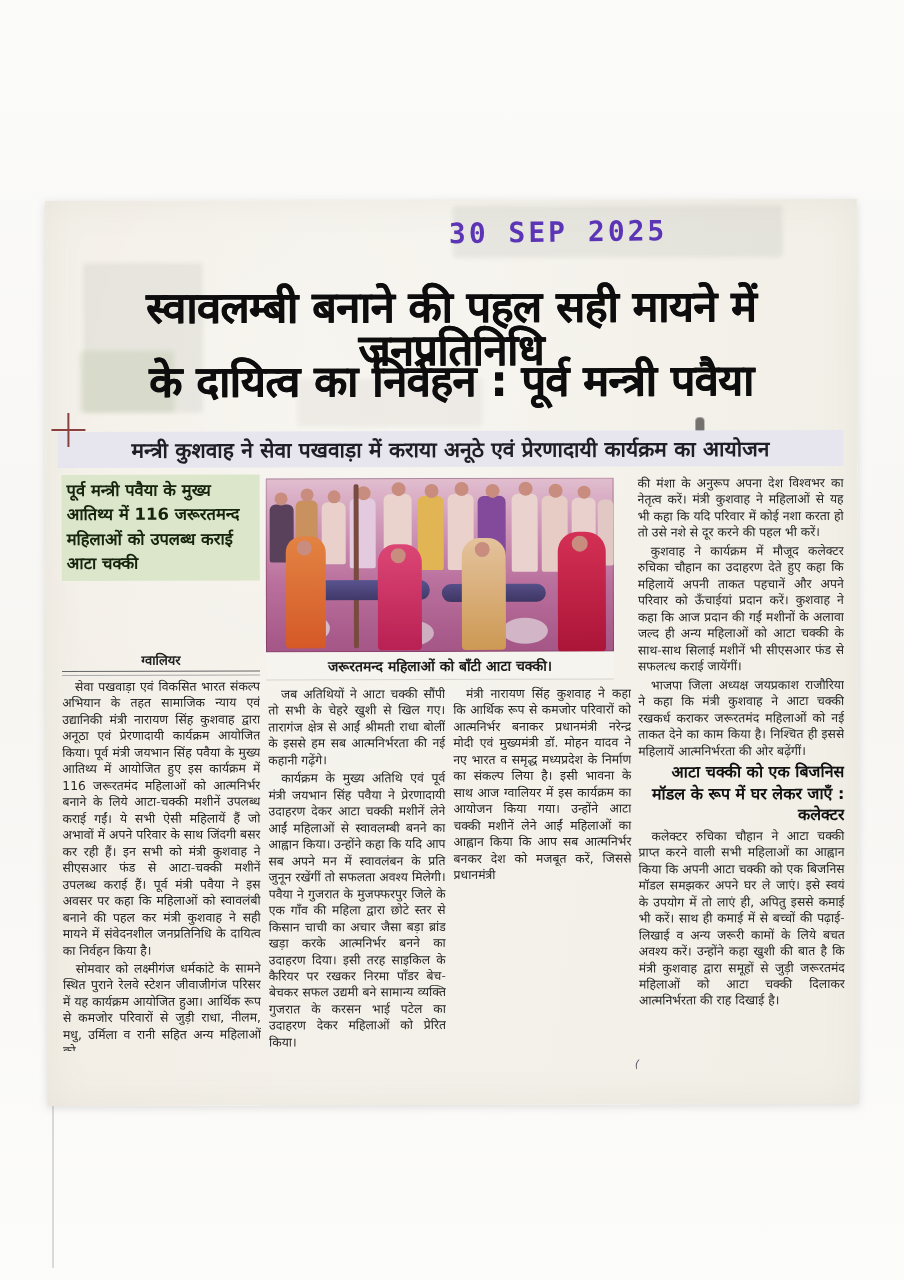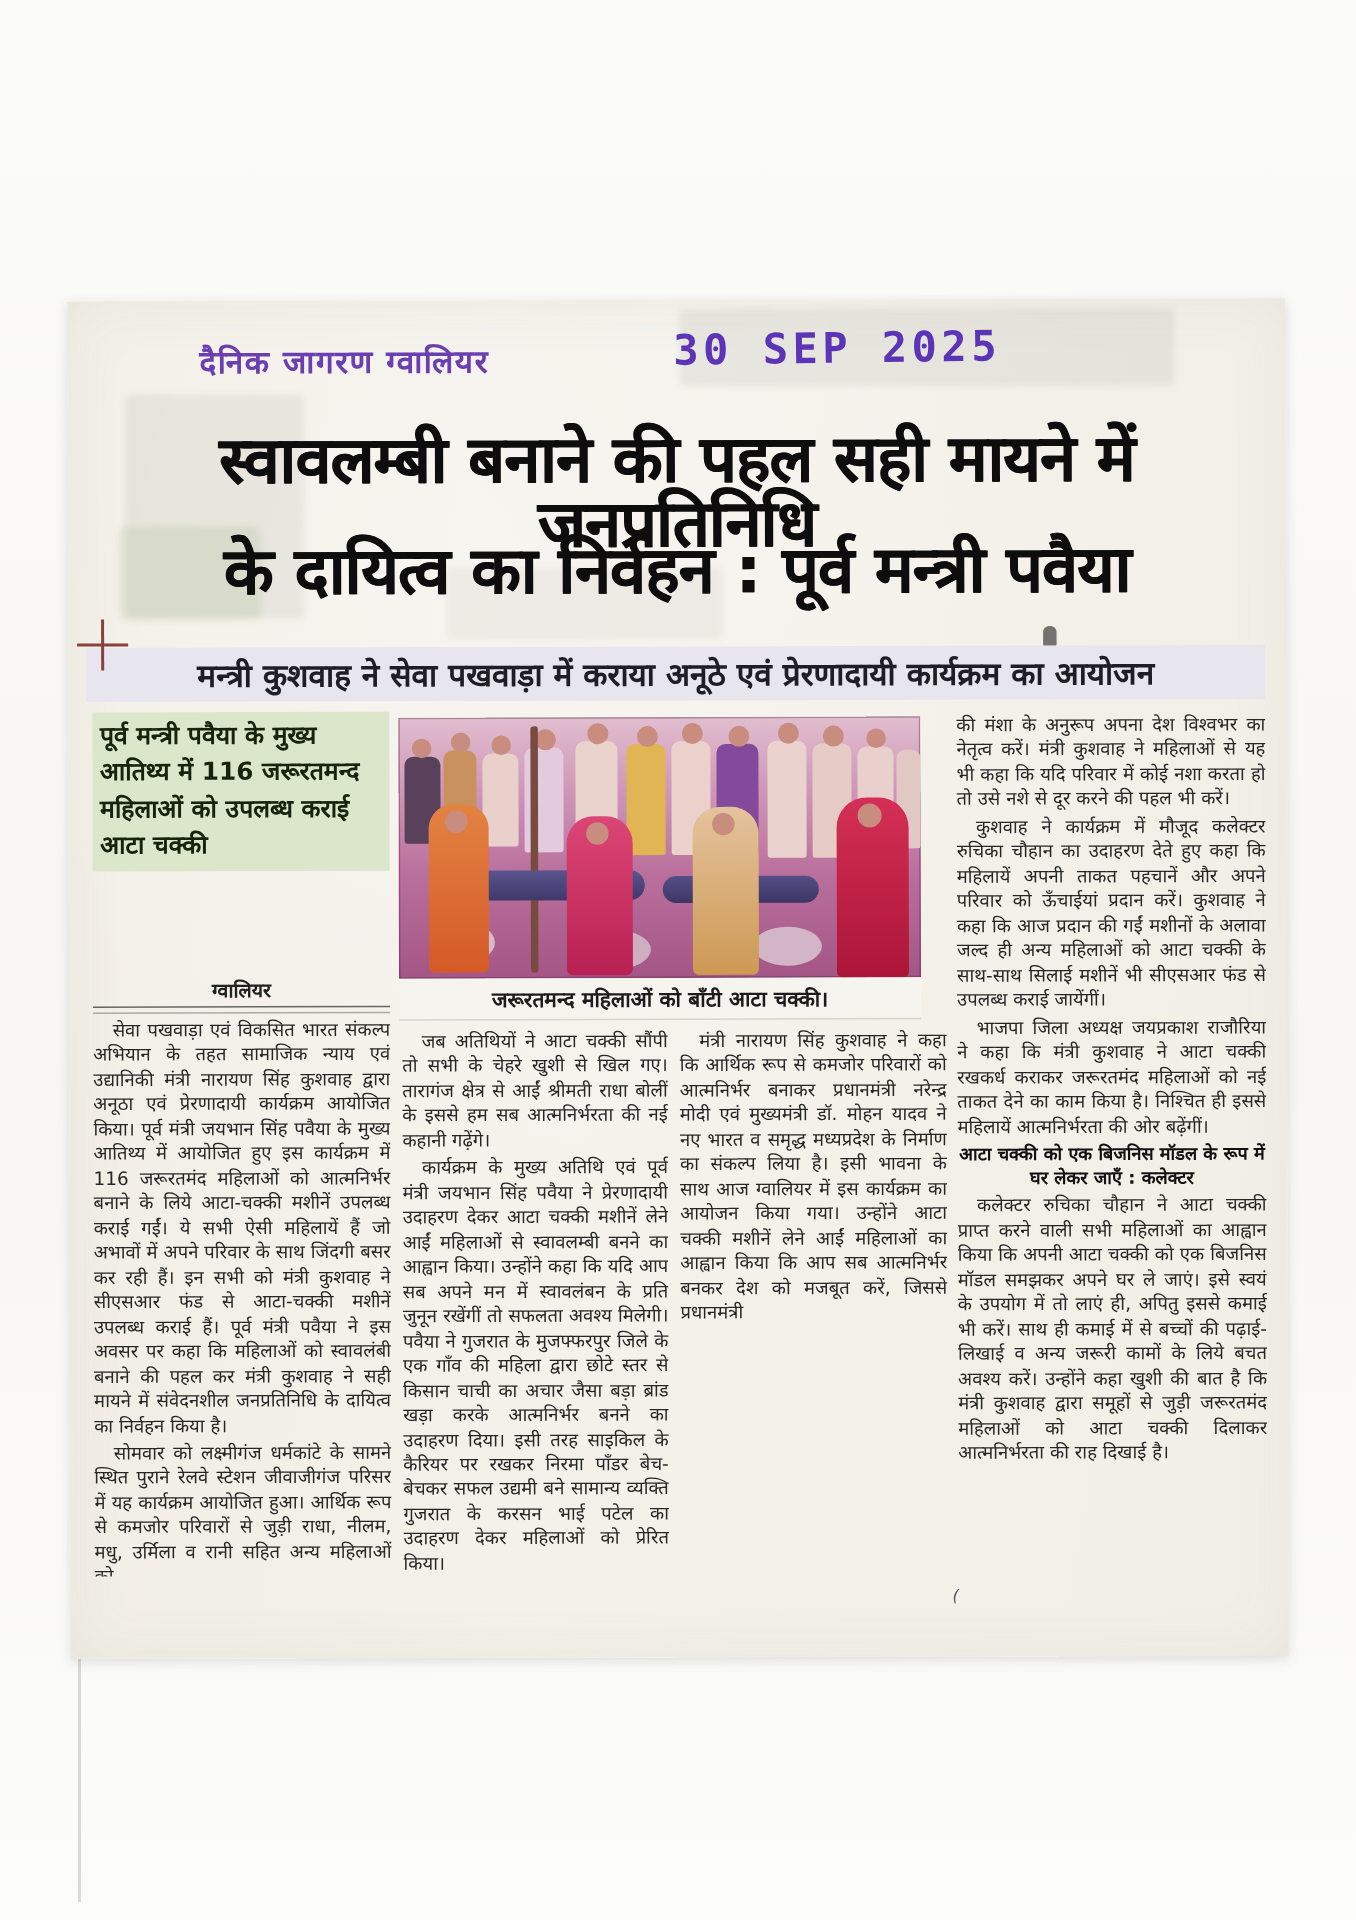--- a/index.html
+++ b/index.html
@@ -42,21 +42,21 @@
     font-size:16.5px;font-weight:700;line-height:1.48;padding:4px 5px;}
   .dateline{position:absolute;left:16px;top:450px;width:198px;text-align:center;
     font-size:13px;font-weight:700;color:#222;}
   .dateline-rule{position:absolute;left:16px;top:470px;width:198px;height:3px;
     border-top:1px solid #666;border-bottom:1px solid #aaa;}
   
   .col{position:absolute;color:#262626;font-size:12.3px;line-height:1.34;
     text-align:justify;}
   .col p{margin:0 0 2px 0;text-indent:13px;}
   .col p.noindent{text-indent:0;}
-  .subhead{font-size:12px;font-weight:800;text-align:center;line-height:1.35;
+  .subhead{font-size:16px;font-weight:800;text-align:right;line-height:1.35;
     color:#111;margin:6px 0 5px 0;text-indent:0 !important;}
   
   .photo{position:absolute;left:220px;top:278px;width:348px;height:174px;overflow:hidden;
     background:linear-gradient(180deg,#e6d4dc 0%,#d3aac2 26%,#b97aa2 60%,#a05c88 100%);
     box-shadow:inset 0 0 0 1px rgba(60,20,50,.35);}
   .photo .fig{position:absolute;border-radius:6px 6px 2px 2px;}
   .photo .head{position:absolute;border-radius:50%;background:#c99c80;}
   .photo .overlay{position:absolute;inset:0;background:rgba(195,45,125,.13);}
   .caption{position:absolute;left:220px;top:452px;width:348px;height:27px;
     background:#f6f4ee;display:flex;align-items:center;justify-content:center;
@@ -70,21 +70,20 @@
 <div class="scan-edge"></div>
 
 <div class="clipping">
 
   <div class="bleed" style="left:38px;top:62px;width:120px;height:150px;background:rgba(105,115,100,.10);"></div>
   <div class="bleed" style="left:34px;top:150px;width:95px;height:62px;background:rgba(125,155,90,.14);"></div>
   <div class="bleed" style="left:408px;top:6px;width:330px;height:52px;background:rgba(120,130,120,.12);"></div>
   <div class="bleed" style="left:252px;top:178px;width:185px;height:48px;background:rgba(140,135,135,.09);"></div>
   <div class="bleed" style="left:650px;top:218px;width:9px;height:16px;background:rgba(10,10,10,.55);filter:blur(.5px);"></div>
 
-  <div class="masthead">दैनिक जागरण ग्वालियर</div>
   <div class="datestamp">30 SEP 2025</div>
 
   <div class="headline" style="top:86px;">स्वावलम्बी बनाने की पहल सही मायने में जनप्रतिनिधि</div>
   <div class="headline" style="top:160px;">के दायित्व का निर्वहन : पूर्व मन्त्री पवैया</div>
 
   <div class="subband">
     <span>मन्त्री कुशवाह ने सेवा पखवाड़ा में कराया अनूठे एवं प्रेरणादायी कार्यक्रम का आयोजन</span>
   </div>
 
   <div class="cropmark"></div>
@@ -152,20 +151,20 @@
     <p>जब अतिथियों ने आटा चक्की सौंपी तो सभी के चेहरे खुशी से खिल गए। तारागंज क्षेत्र से आईं श्रीमती राधा बोलीं के इससे हम सब आत्मनिर्भरता की नई कहानी गढ़ेंगे।</p>
     <p>कार्यक्रम के मुख्य अतिथि एवं पूर्व मंत्री जयभान सिंह पवैया ने प्रेरणादायी उदाहरण देकर आटा चक्की मशीनें लेने आईं महिलाओं से स्वावलम्बी बनने का आह्वान किया। उन्होंने कहा कि यदि आप सब अपने मन में स्वावलंबन के प्रति जुनून रखेंगीं तो सफलता अवश्य मिलेगी। पवैया ने गुजरात के मुजफ्फरपुर जिले के एक गाँव की महिला द्वारा छोटे स्तर से किसान चाची का अचार जैसा बड़ा ब्रांड खड़ा करके आत्मनिर्भर बनने का उदाहरण दिया। इसी तरह साइकिल के कैरियर पर रखकर निरमा पाँडर बेच-बेचकर सफल उद्यमी बने सामान्य व्यक्ति गुजरात के करसन भाई पटेल का उदाहरण देकर महिलाओं को प्रेरित किया।</p>
   </div>
 
   <div class="col" style="left:407px;top:486px;width:178px;height:364px;overflow:hidden;">
     <p>मंत्री नारायण सिंह कुशवाह ने कहा कि आर्थिक रूप से कमजोर परिवारों को आत्मनिर्भर बनाकर प्रधानमंत्री नरेन्द्र मोदी एवं मुख्यमंत्री डॉ. मोहन यादव ने नए भारत व समृद्ध मध्यप्रदेश के निर्माण का संकल्प लिया है। इसी भावना के साथ आज ग्वालियर में इस कार्यक्रम का आयोजन किया गया। उन्होंने आटा चक्की मशीनें लेने आईं महिलाओं का आह्वान किया कि आप सब आत्मनिर्भर बनकर देश को मजबूत करें, जिससे प्रधानमंत्री</p>
   </div>
 
   <div class="col" style="left:592px;top:276px;width:206px;height:576px;overflow:hidden;">
     <p class="noindent">की मंशा के अनुरूप अपना देश विश्वभर का नेतृत्व करें। मंत्री कुशवाह ने महिलाओं से यह भी कहा कि यदि परिवार में कोई नशा करता हो तो उसे नशे से दूर करने की पहल भी करें।</p>
-    <p>कुशवाह ने कार्यक्रम में मौजूद कलेक्टर रुचिका चौहान का उदाहरण देते हुए कहा कि महिलायें अपनी ताकत पहचानें और अपने परिवार को ऊँचाईयां प्रदान करें। कुशवाह ने कहा कि आज प्रदान की गईं मशीनों के अलावा जल्द ही अन्य महिलाओं को आटा चक्की के साथ-साथ सिलाई मशीनें भी सीएसआर फंड से उपलब्ध कराई जायेंगीं।</p>
+    <p>कुशवाह ने कार्यक्रम में मौजूद कलेक्टर रुचिका चौहान का उदाहरण देते हुए कहा कि महिलायें अपनी ताकत पहचानें और अपने परिवार को ऊँचाईयां प्रदान करें। कुशवाह ने कहा कि आज प्रदान की गईं मशीनों के अलावा जल्द ही अन्य महिलाओं को आटा चक्की के साथ-साथ सिलाई मशीनें भी सीएसआर फंड से सफलत्ध कराई जायेंगीं।</p>
     <p>भाजपा जिला अध्यक्ष जयप्रकाश राजौरिया ने कहा कि मंत्री कुशवाह ने आटा चक्की रखकर्ध कराकर जरूरतमंद महिलाओं को नई ताकत देने का काम किया है। निश्चित ही इससे महिलायें आत्मनिर्भरता की ओर बढ़ेंगीं।</p>
     <p class="subhead">आटा चक्की को एक बिजनिस मॉडल के रूप में घर लेकर जाएँ : कलेक्टर</p>
     <p>कलेक्टर रुचिका चौहान ने आटा चक्की प्राप्त करने वाली सभी महिलाओं का आह्वान किया कि अपनी आटा चक्की को एक बिजनिस मॉडल समझकर अपने घर ले जाएं। इसे स्वयं के उपयोग में तो लाएं ही, अपितु इससे कमाई भी करें। साथ ही कमाई में से बच्चों की पढ़ाई-लिखाई व अन्य जरूरी कामों के लिये बचत अवश्य करें। उन्होंने कहा खुशी की बात है कि मंत्री कुशवाह द्वारा समूहों से जुड़ी जरूरतमंद महिलाओं को आटा चक्की दिलाकर आत्मनिर्भरता की राह दिखाई है।</p>
   </div>
 
   <div class="penmark">(</div>
 </div>
 
 </body></html>

